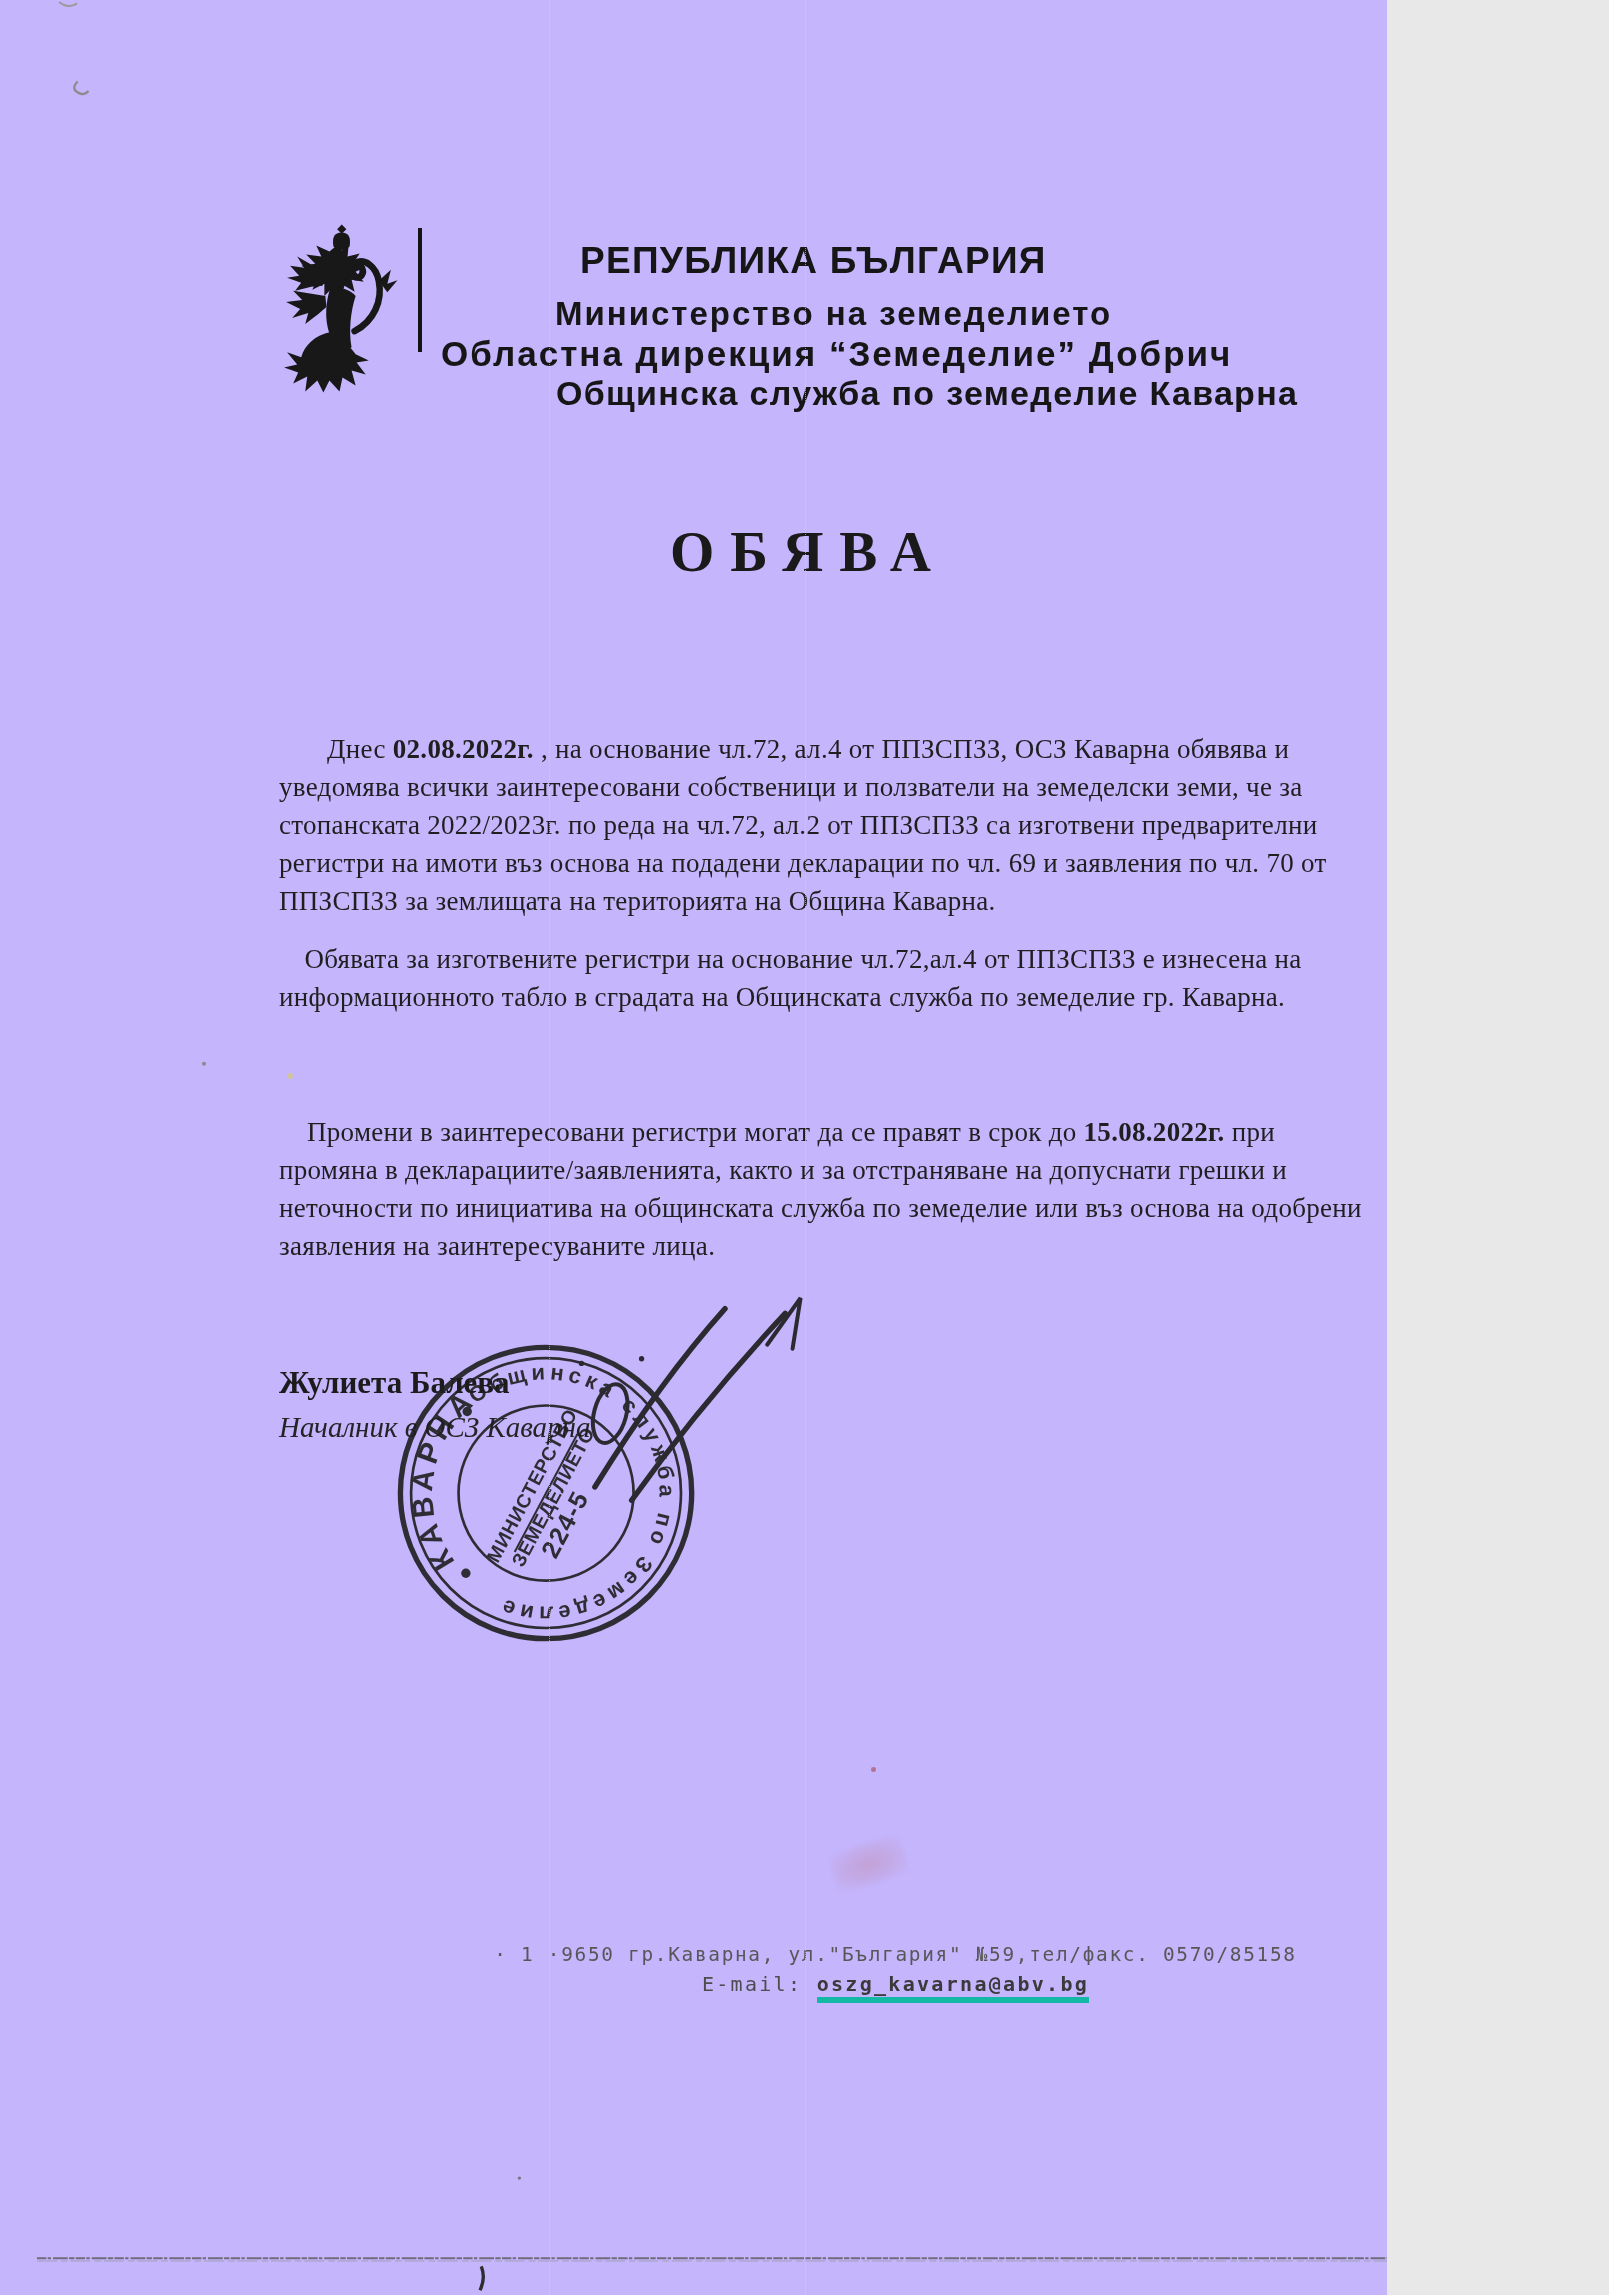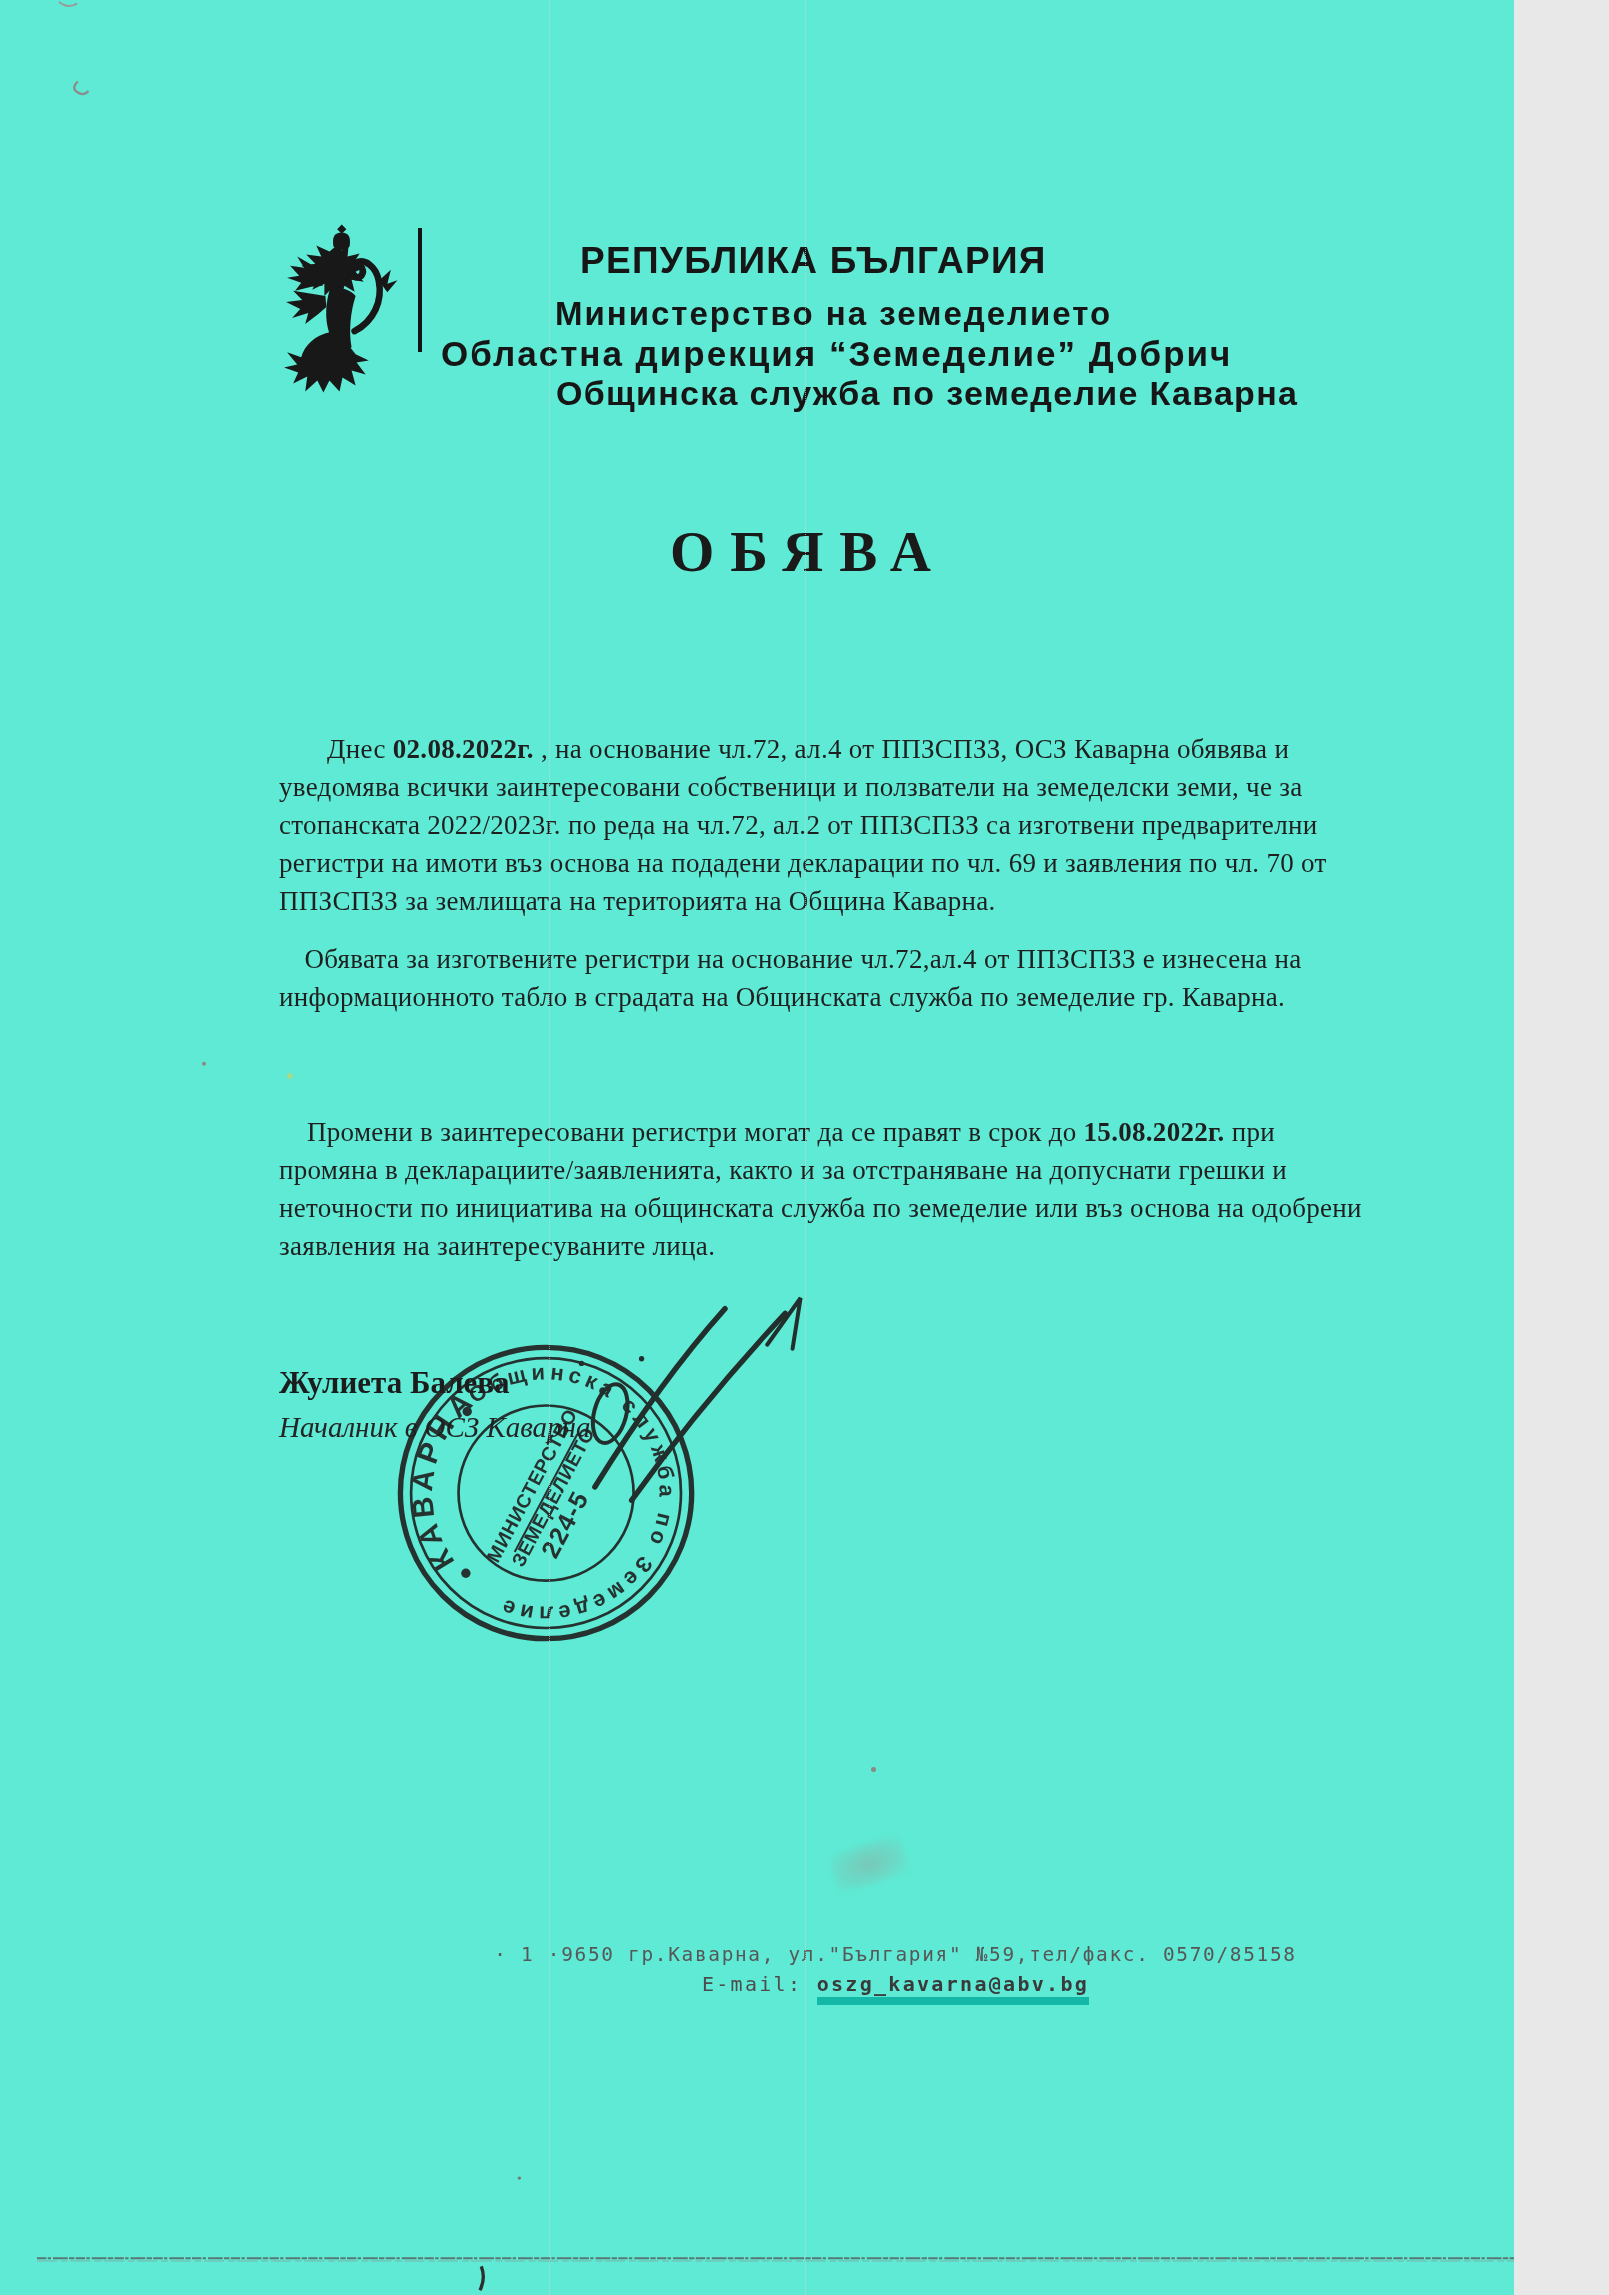--- a/index.html
+++ b/index.html
@@ -1,18 +1,18 @@
 <!DOCTYPE html>
 <html style="font-size:10.7px"><head>
 <meta charset="utf-8">
 <style>
   html,body { margin:0; padding:0; background:#e8e8e8; }
   .page {
-    position:relative; width:1514px; height:2295px;
-    background:#5eead4; overflow:hidden;
+    position:relative; width:1387px; height:2295px;
+    background:#c4b5fd; overflow:hidden;
     font-family:"Liberation Serif", serif; color:#1d1d1d;
   }
   
   .lion-svg { position:absolute; left:275px; top:221px; width:131px; height:180px; }
   .bar { position:absolute; left:418px; top:228px; width:4px; height:124px; background:#141414; }
   .hline {
     position:absolute; white-space:nowrap; line-height:1;
     font-family:"Liberation Sans", sans-serif; font-weight:bold; color:#161616;
   }
   .h1 { left:580px; top:242px; font-size:37px; letter-spacing:1.3px; }
@@ -46,21 +46,21 @@
     white-space:nowrap; color:#242424; line-height:1;
   }
   .stamp-svg { position:absolute; left:361px; top:1283px; width:481px; height:388px; opacity:0.9; }
   
   .footer {
     position:absolute; left:461px; top:1943px; width:869px; text-align:center;
     font-family:"DejaVu Sans Mono", monospace; color:#575757;
   }
   .footer-line1 { font-size:19.4px; letter-spacing:1.7px; white-space:nowrap; }
   .footer-line2 { margin-top:6px; font-size:20px; letter-spacing:2.3px; white-space:nowrap; color:#4d4d4d; }
-  .footer-email { font-weight:bold; color:#3a3a3a; border-bottom:8px solid #14b8a6; padding-bottom:1.3px; }
+  .footer-email { font-weight:bold; color:#3a3a3a; border-bottom:6px solid #14b8a6; padding-bottom:1.3px; }
   
   .artifacts { position:absolute; left:0; top:0; width:1610px; height:2295px; pointer-events:none; }
   .vline {
     position:absolute; top:0; width:0.7px; height:2295px;
     border-left:0.7px dotted #d9d9d4; opacity:0.65;
   }
   .smudge {
     position:absolute; left:832px; top:1844px; width:74px; height:40px;
     background:radial-gradient(ellipse, rgba(190,110,110,0.28), rgba(190,110,110,0));
     filter:blur(2px); transform:rotate(-18deg);

